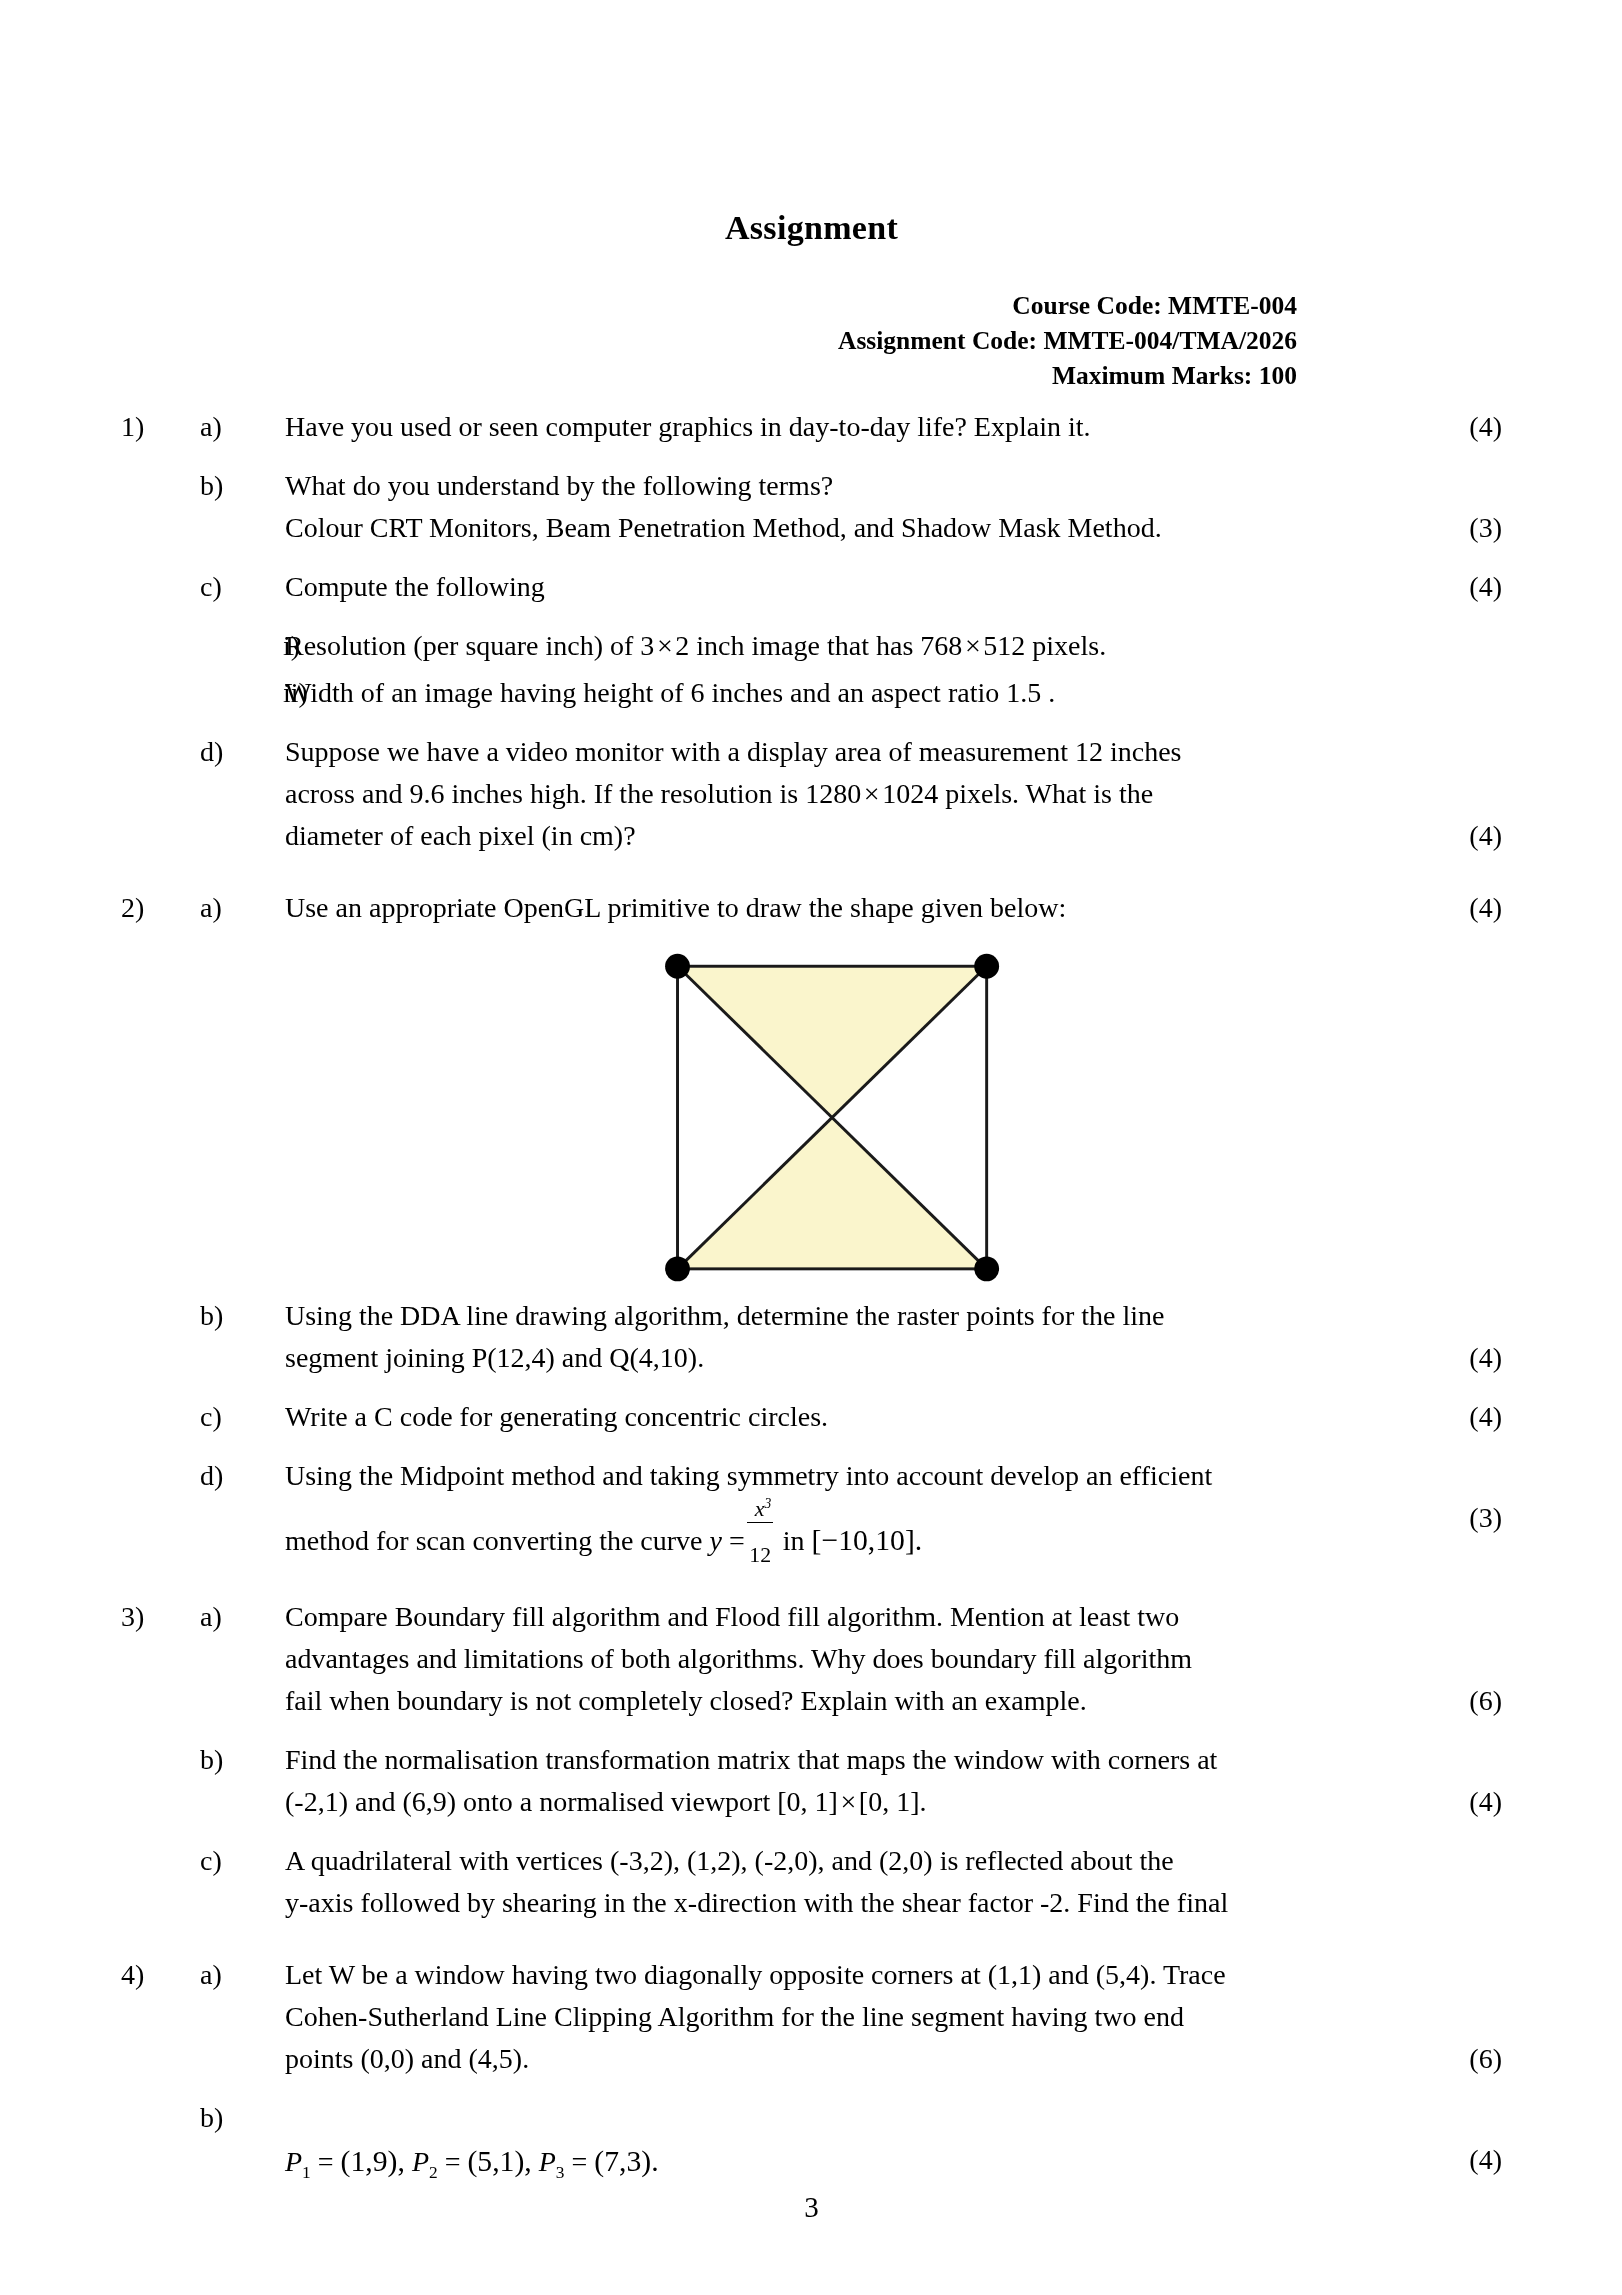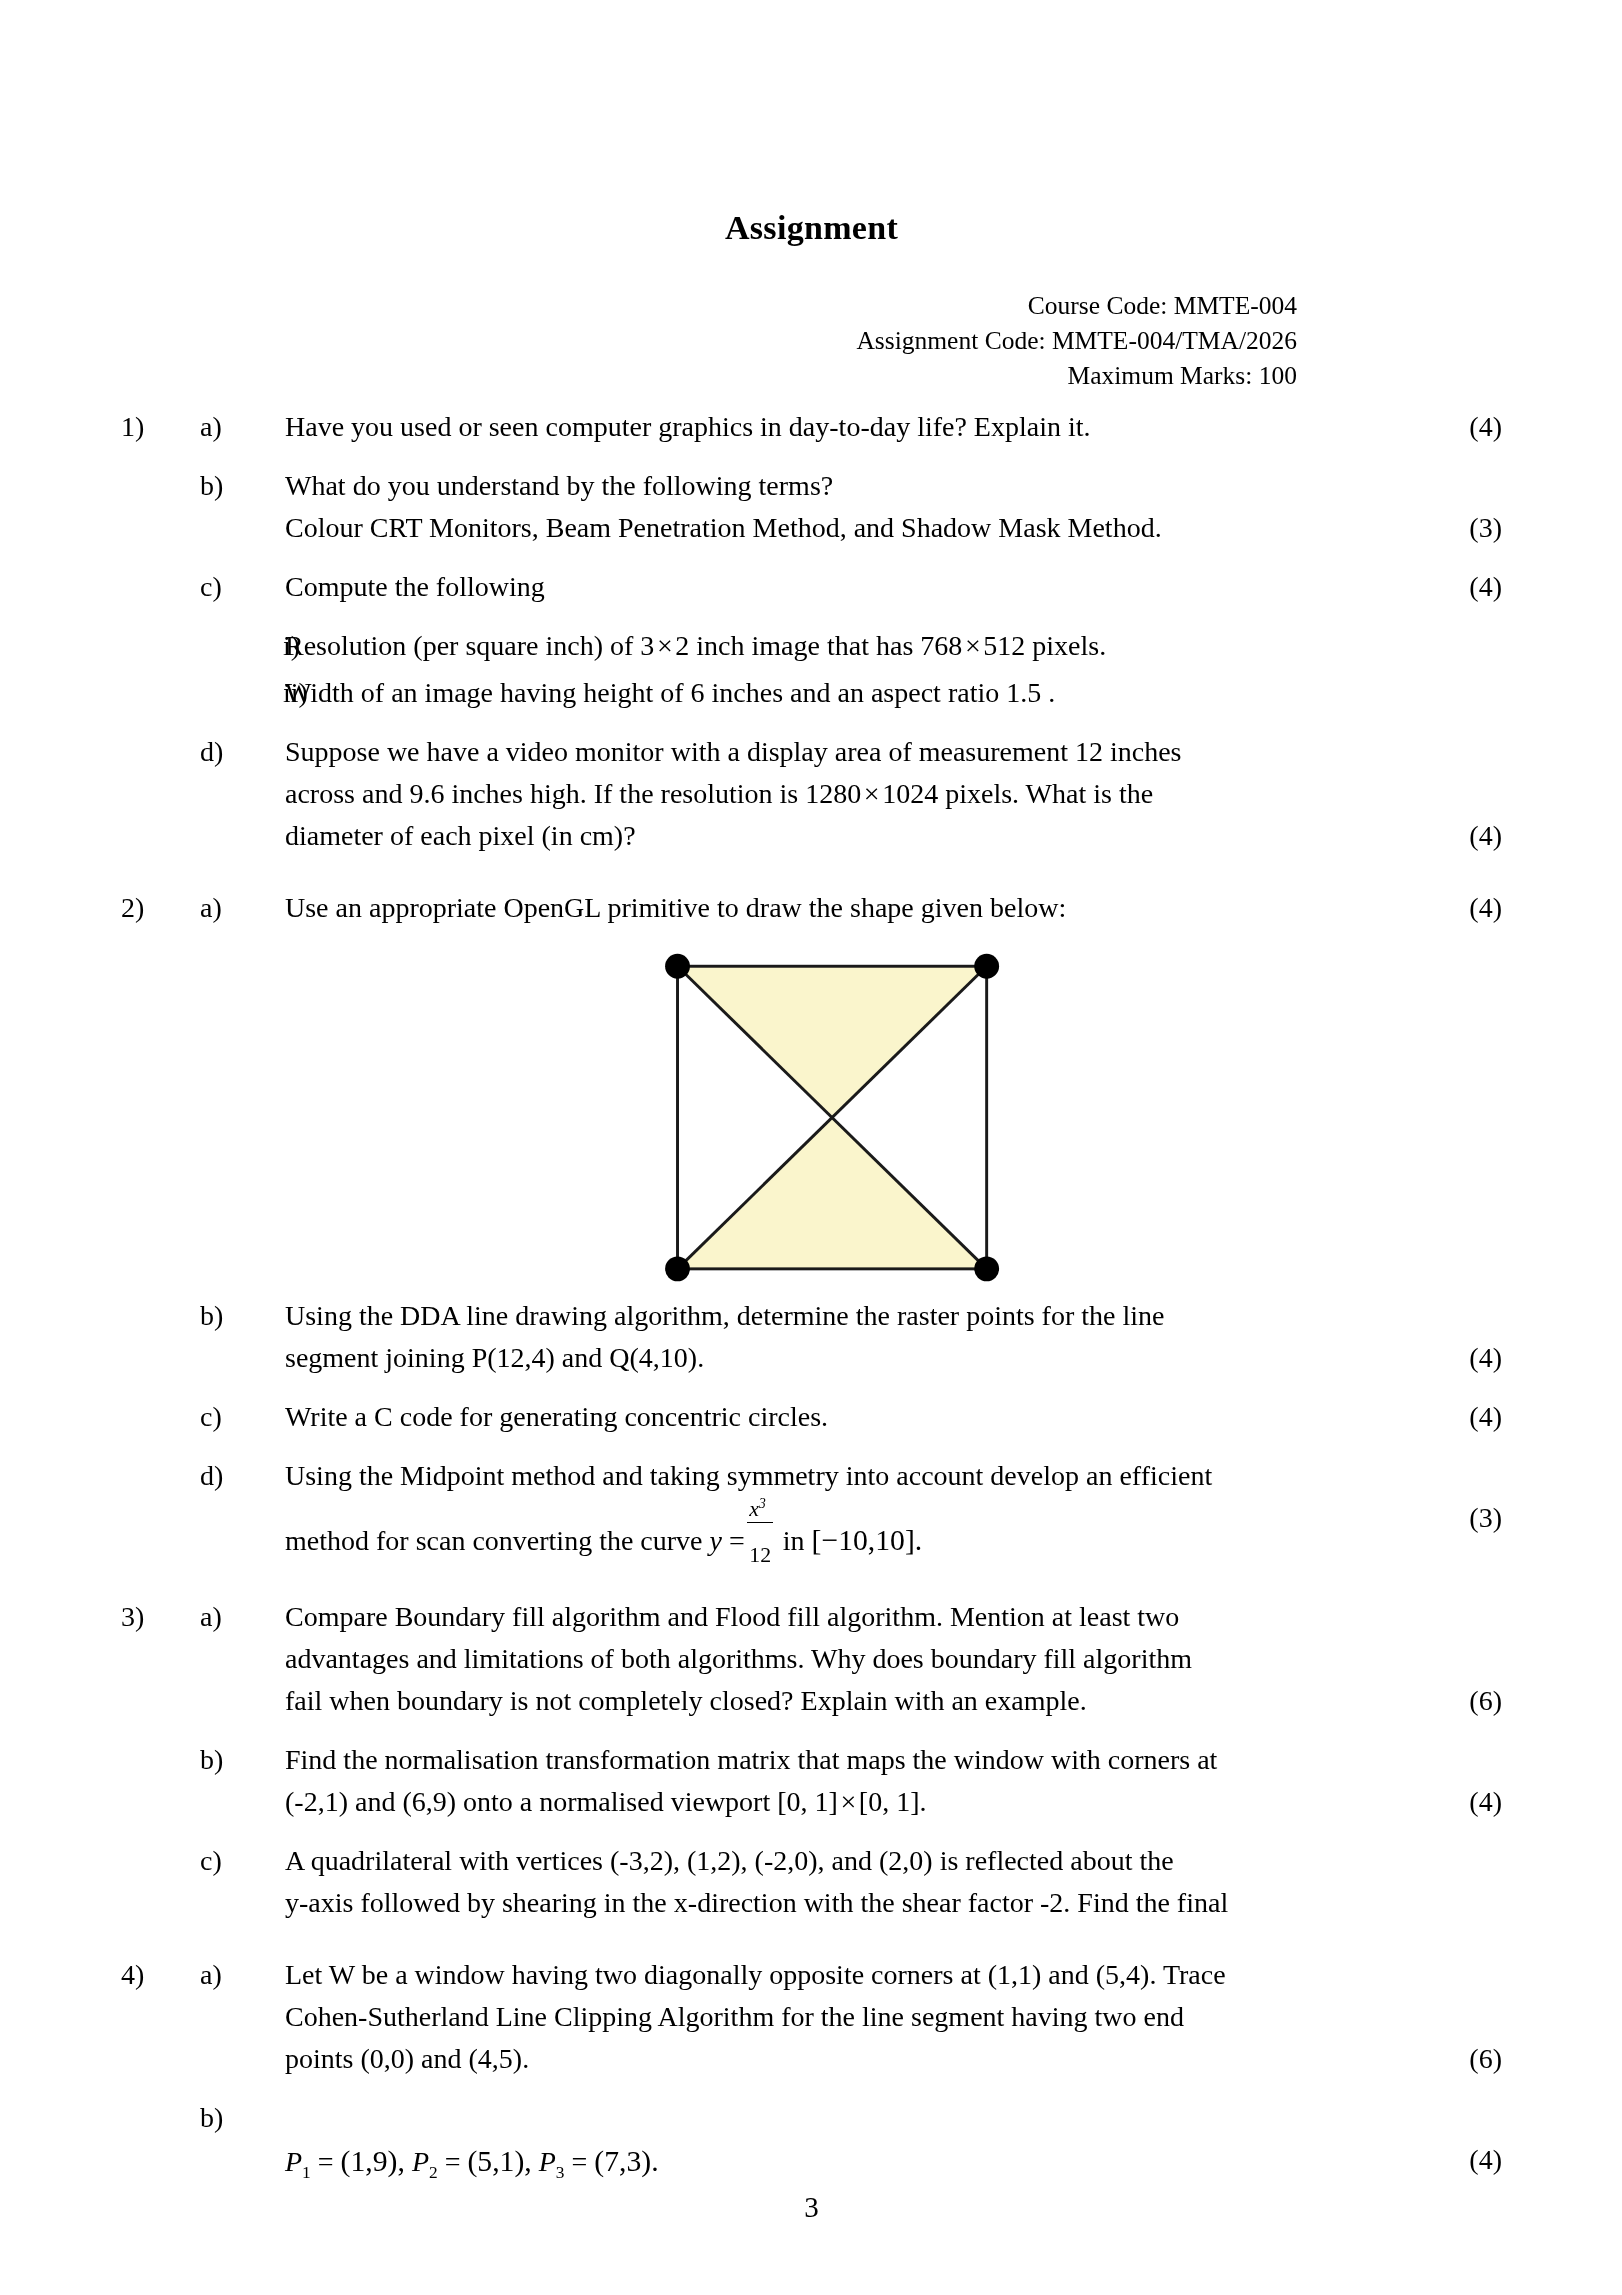--- a/index.html
+++ b/index.html
@@ -28,21 +28,21 @@
     font-size: 34px;
     font-weight: bold;
     letter-spacing: 0.3px;
   }
   .meta-block {
     position: absolute;
     top: 288px;
     right: 242px;
     text-align: right;
     font-size: 25.5px;
-    font-weight: normal;
+    font-weight: bold;
     line-height: 1.38;
   }
   .meta-line { white-space: nowrap; }
 
   .body-area {
     position: absolute;
     top: 406px;
     left: 0;
     width: 1623px;
   }
@@ -70,21 +70,21 @@
   .gap-q  { height: 30px; }     
   .gap-s  { height: 17px; }     
   .gap-t  { height: 5.2px;  }     
 
   
   .mi { font-style: italic; }
   .times-op { padding: 0 2.6px; }
   .frac {
     display: inline-block;
     vertical-align: -0.52em;
-    text-align: left;
+    text-align: right;
     font-size: 0.78em;
     line-height: 1.04;
     margin: 0 2.6px;
   }
   .frac .num {
     display: block;
     border-bottom: 1.3px solid #000;
     padding: 0 2px 0.7px 2px;
   }
   .frac .den { display: block; padding: 0.7px 2px 0 2px; margin-top: 20px; }

